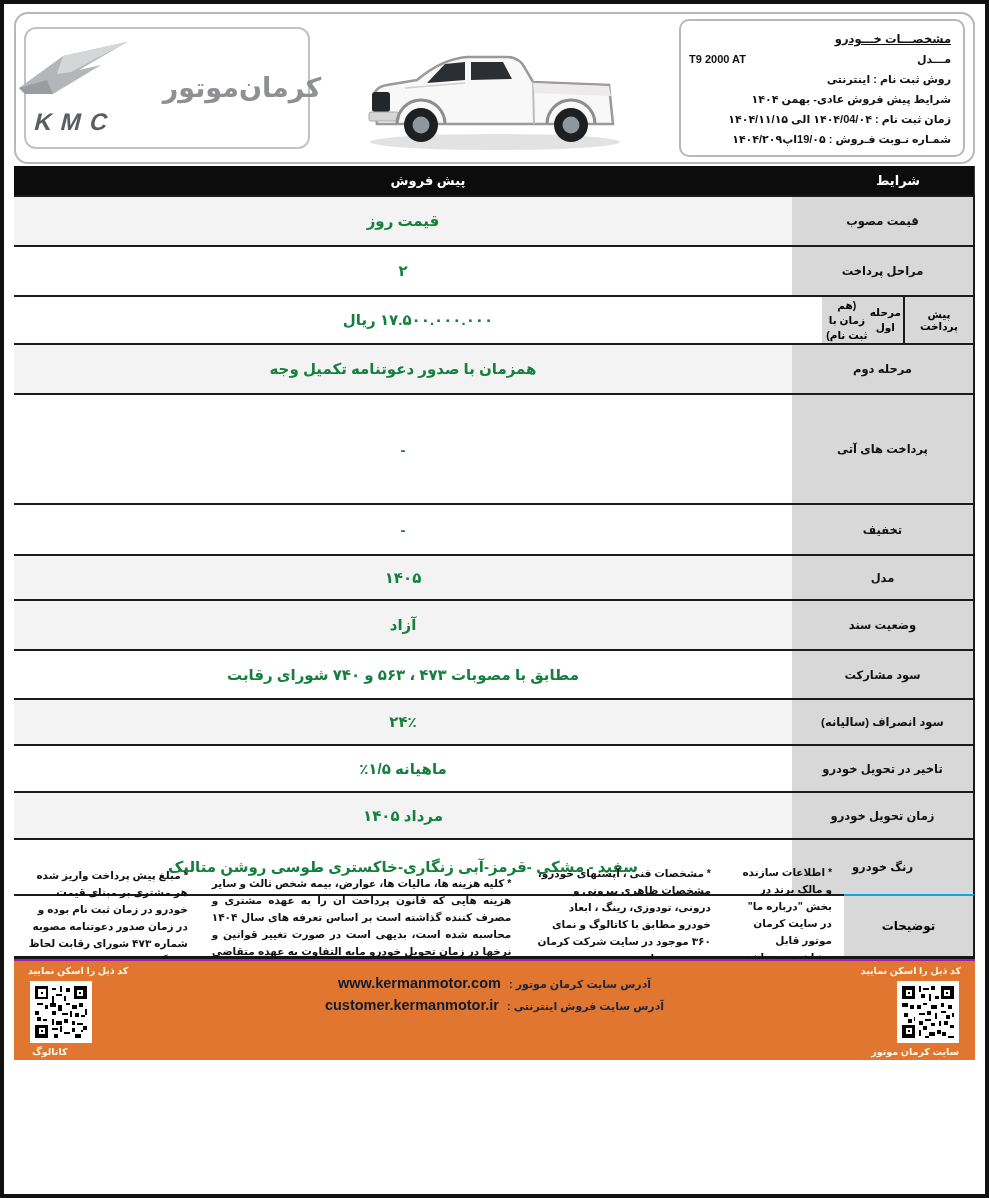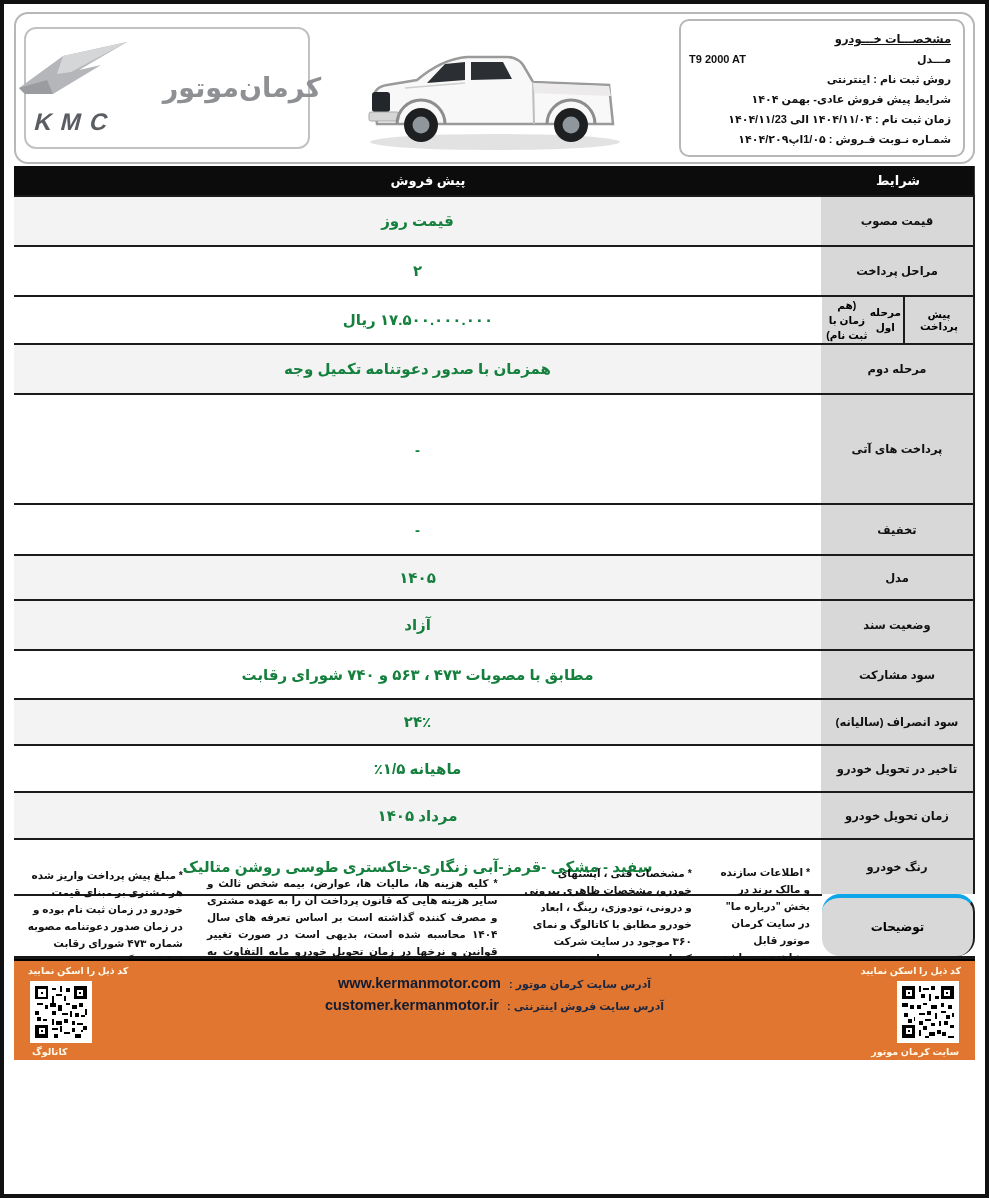--- a/index.html
+++ b/index.html
@@ -67,21 +67,21 @@
   .row { display:flex; border-top: 2px solid #1b1b1b; }
   .cell { display:flex; align-items:center; justify-content:center; }
   .value {
     flex:1; direction: rtl; text-align:center;
     font-size: 15px; font-weight: bold; color:#15803d;
     background:#fff; padding: 2px 10px;
   }
   .value.shade { background:#f3f3f3; }
   .value.dir-ltr { direction: ltr; }
   .label {
-    width:154px; background:#d8d8d8; border-right: 2px solid #1b1b1b;
+    width:183px; background:#d8d8d8; border-right: 2px solid #1b1b1b;
     direction: rtl; text-align:center;
     font-size: 11.5px; font-weight: bold; color:#111;
     display:flex; align-items:center; justify-content:center;
     flex-direction: column; line-height: 16px;
     padding: 10px 4px;
   }
   .row .label { border-right:none; border-left:none; }
   .row > .label, .row > .label-inner, .row > .label-outer, .notes-label { border-right: 2px solid #1b1b1b; }
   .label-inner {
     width:83px; background:#d8d8d8;
@@ -107,28 +107,28 @@
     padding: 3px 12px; line-height: 17px;
     border-top: 2px solid #1b1b1b;
     background:#fff;
   }
   .note span { width:100%; }
   .note.align-right span { text-align:right; }
   .note.align-justify span { text-align:justify; text-align-last:center; }
   .note.align-center span { text-align:right; }
   .n1{height:45px}.n2{height:62px}.n3{height:42px}.n4{height:40px}
   .notes-label {
-    width:153px; background:#d8d8d8; border-top:4px solid #0ea5e9;
+    width:131px; background:#d8d8d8; border-top:2px solid #0ea5e9;
     display:flex; align-items:center; justify-content:center;
-    direction:rtl; font-size:12px; font-weight:bold;border-radius:18px;
+    direction:rtl; font-size:12px; font-weight:bold;
   }
   
   .footer {
     height: 101px; background:#e0762f; position:relative;
-    border-top: 2px solid #000000;
+    border-top: 2px solid #a21caf;
   }
   .scan-note {
     position:absolute; top:4px; font-size:9.5px; font-weight:bold;
     color:#fff7e8; direction:rtl;
   }
   .scan-left { left:14px; } .scan-right { right:14px; }
   .qr {
     position:absolute; top:20px; width:62px; height:62px;
     background:#fff; padding:3px;
   }
@@ -190,22 +190,22 @@
     </div>
 
     <div class="specs-box">
       <div class="specs-title">مشخصـــات خـــودرو</div>
       <div class="specs-model">
         <span>مـــدل</span>
         <span>T9 2000 AT</span>
       </div>
       <div>روش ثبت نام : اینترنتی</div>
       <div>شرایط پیش فروش عادی- بهمن ۱۴۰۴</div>
-      <div>زمان ثبت نام : ۱۴۰۴/۱۱/۰۴ الی ۱۴۰۴/۱۱/23</div>
-      <div>شمـاره نـوبت فـروش : 1/۰۵اپ۱۴۰۴/۲۰۹</div>
+      <div>زمان ثبت نام : ۱۴۰۴/04/۰۴ الی ۱۴۰۴/۱۱/۱۵</div>
+      <div>شمـاره نـوبت فـروش : 19/۰۵اپ۱۴۰۴/۲۰۹</div>
     </div>
   </div>
 
   <div class="black-bar">
     <div class="bar-main">پیش فروش</div>
     <div class="bar-side">شرایط</div>
   </div>
 
   <div class="tbl">
 

